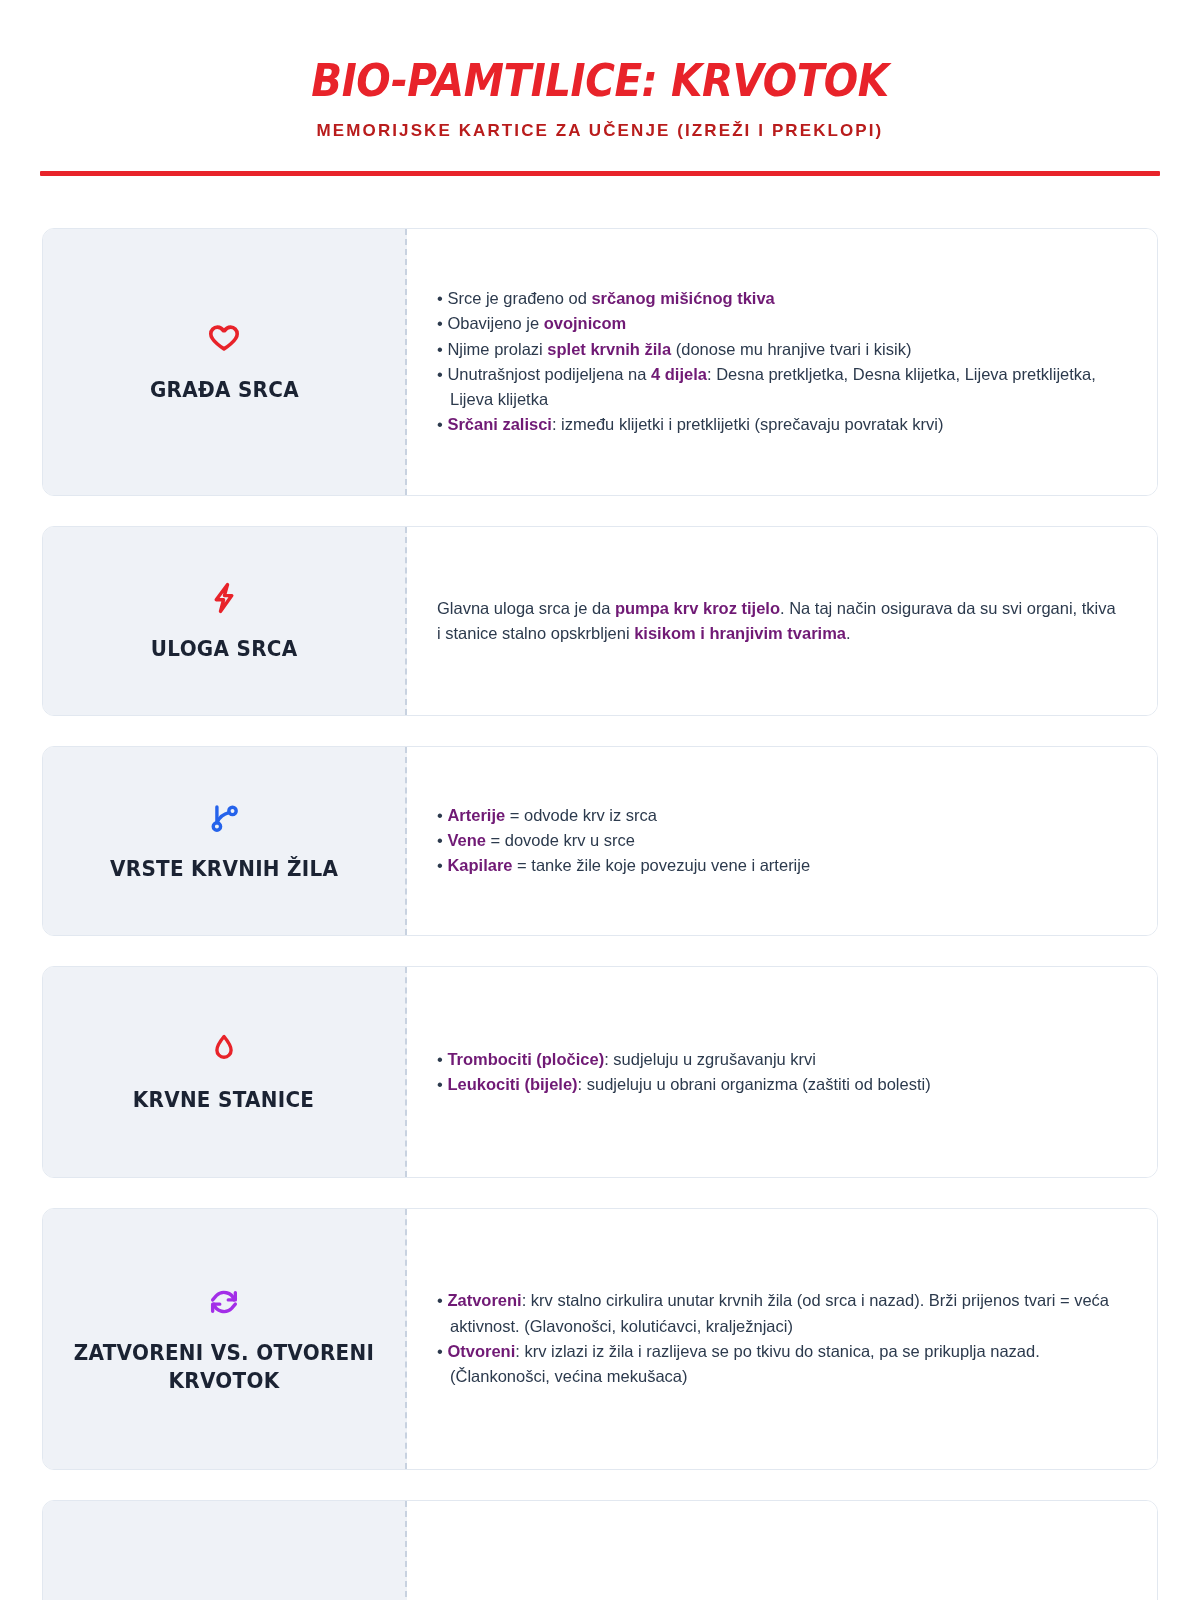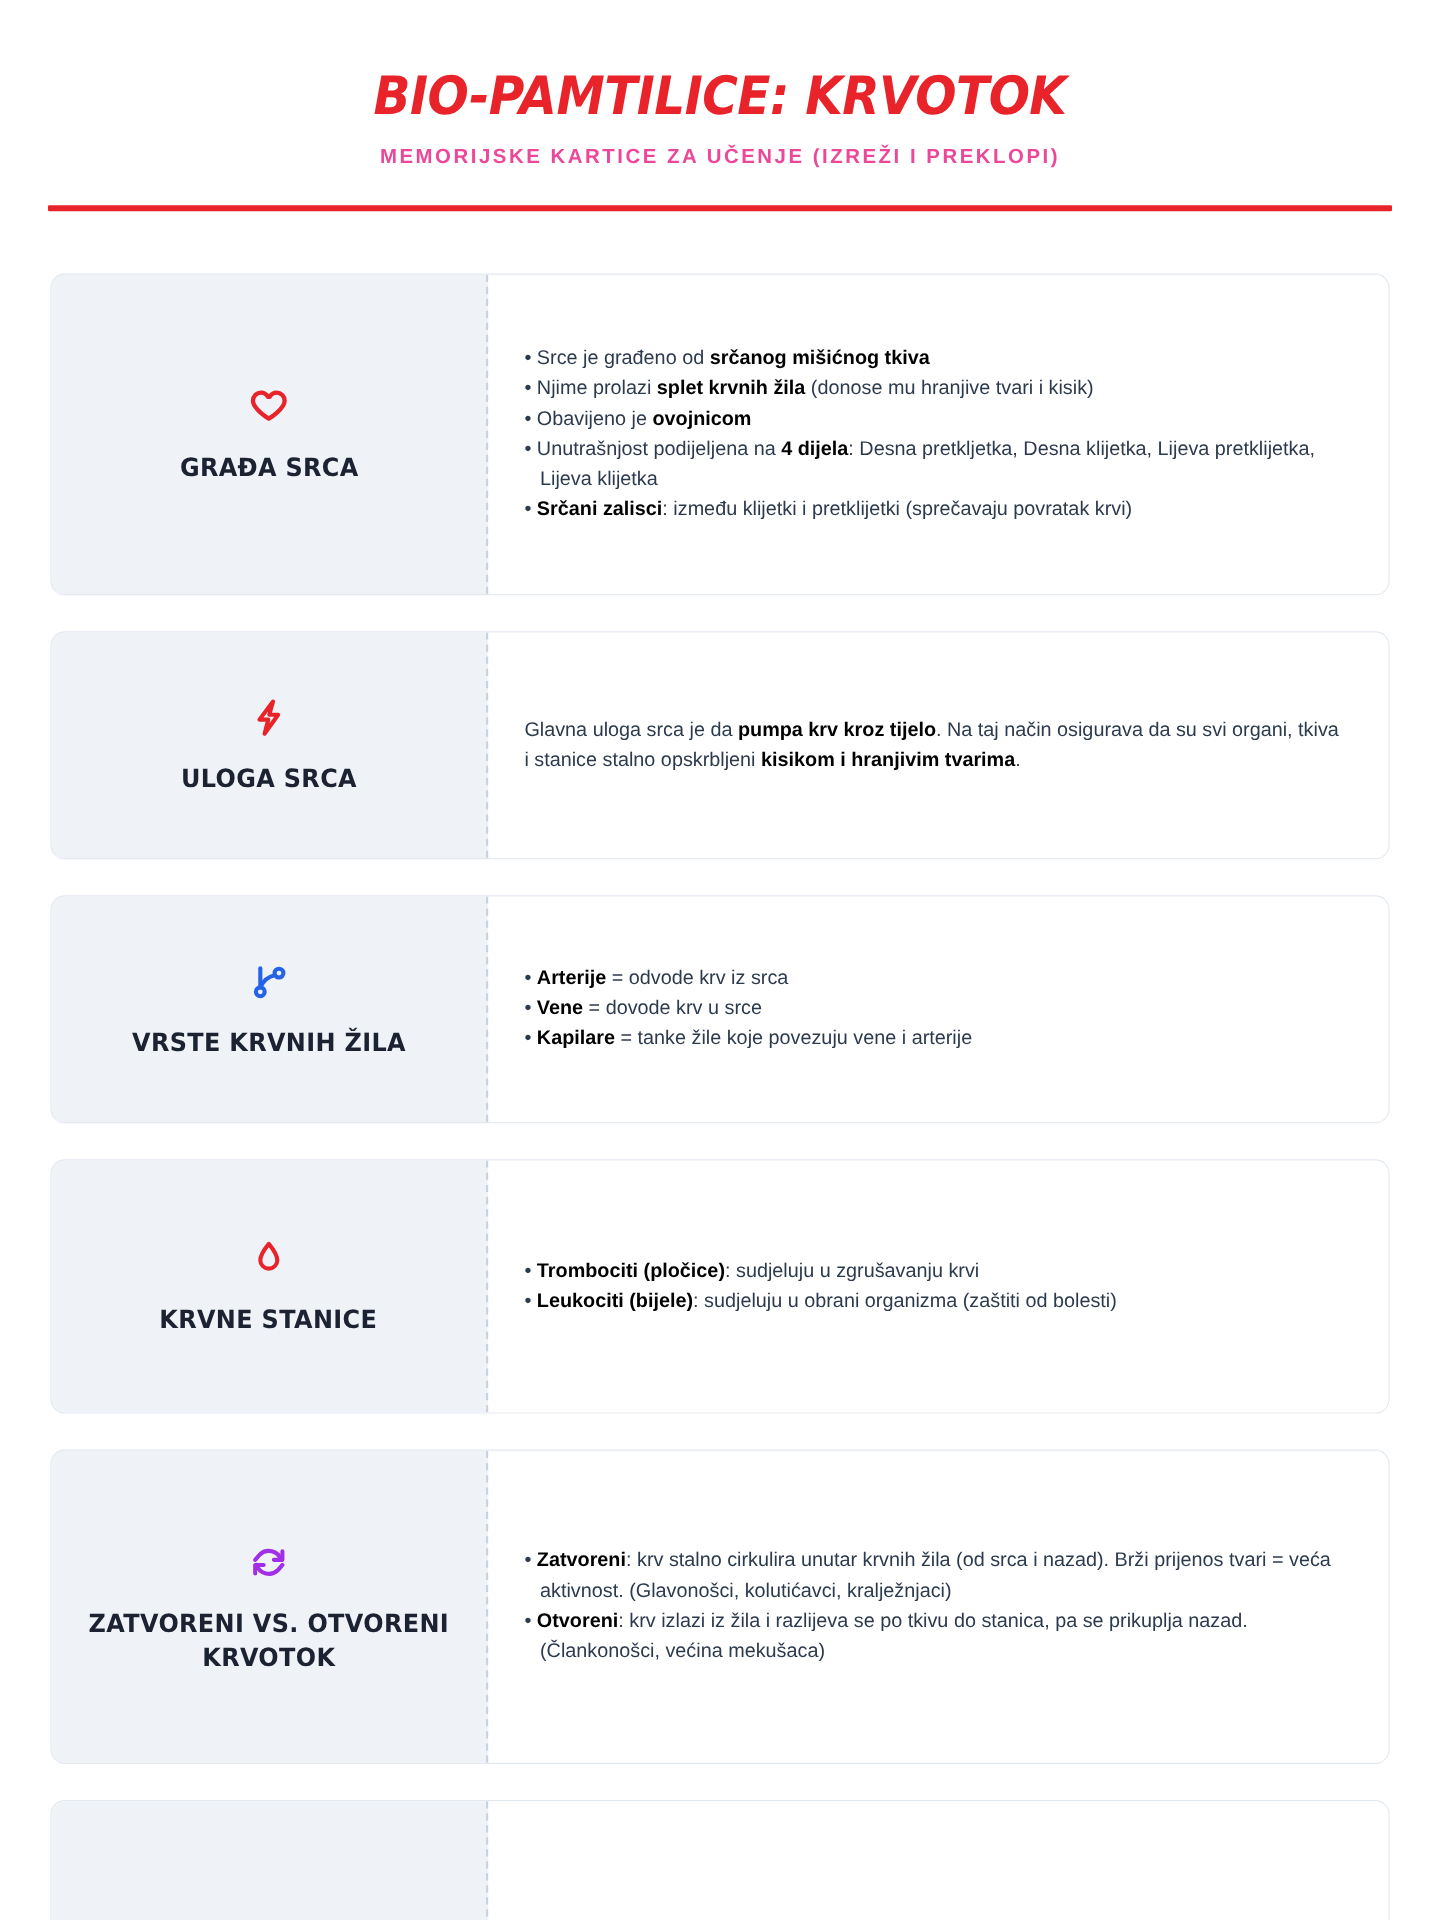--- a/index.html
+++ b/index.html
@@ -29,21 +29,21 @@
     font-weight:bold;
     font-style:italic;
     letter-spacing:-0.5px;
     line-height:1.05;
     transform:scaleX(0.92);
     text-align:center;
   }
 
   .header-subtitle {
     margin-top:17px;
-    color:#ec4899;
+    color:#b91c1c;
     font-family:"Liberation Sans", sans-serif;
     font-size:17px;
     font-weight:bold;
     letter-spacing:2.1px;
     line-height:1.2;
   }
 
   .header-rule {
     margin:29px 40px 0 40px;
     height:5px;
@@ -110,21 +110,21 @@
     font-family:"Liberation Sans", sans-serif;
     font-size:16.5px;
     line-height:1.52;
     width:100%;
   }
 
   .bullets { list-style:none; }
   .bullets li { text-indent:-13px; padding-left:13px; margin:0; }
   .bullets li::before { content:"\2022\00a0 "; }
 
-  .card-body b { font-weight:bold; color:#000000; }
+  .card-body b { font-weight:bold; color:#701a75; }
 
   
   .card--clipped { min-height:268px; margin-bottom:0; }
 </style>
 </head>
 <body>
 
 <div class="page">
 
   <div class="header">
@@ -140,22 +140,22 @@
             <svg width="36" height="36" viewBox="0 0 24 24" aria-hidden="true">
               <path fill="none" stroke="#e8232a" stroke-width="2.4" stroke-linecap="round" stroke-linejoin="round" d="M20.8 8.6c0-2.5-2-4.5-4.4-4.5-1.7 0-3.2 1-3.9 2.4h-1c-.7-1.4-2.2-2.4-3.9-2.4C5.2 4.1 3.2 6.1 3.2 8.6c0 4.6 8.8 10 8.8 10s8.8-5.4 8.8-10z"></path>
             </svg>
           </div>
           <div class="card-title">GRAĐA SRCA</div>
         </div>
         <div class="card-right">
           <div class="card-body">
             <ul class="bullets">
               <li>Srce je građeno od <b>srčanog mišićnog tkiva</b></li>
+              <li>Obavijeno je <b>ovojnicom</b></li>
               <li>Njime prolazi <b>splet krvnih žila</b> (donose mu hranjive tvari i kisik)</li>
-              <li>Obavijeno je <b>ovojnicom</b></li>
               <li>Unutrašnjost podijeljena na <b>4 dijela</b>: Desna pretkljetka, Desna klijetka, Lijeva pretklijetka, Lijeva klijetka</li>
               <li><b>Srčani zalisci</b>: između klijetki i pretklijetki (sprečavaju povratak krvi)</li>
             </ul>
           </div>
         </div>
       </div>
       <div class="card" style="min-height: 190px;">
         <div class="card-left">
           <div class="card-icon">
             <svg width="34" height="34" viewBox="0 0 24 24" aria-hidden="true">

